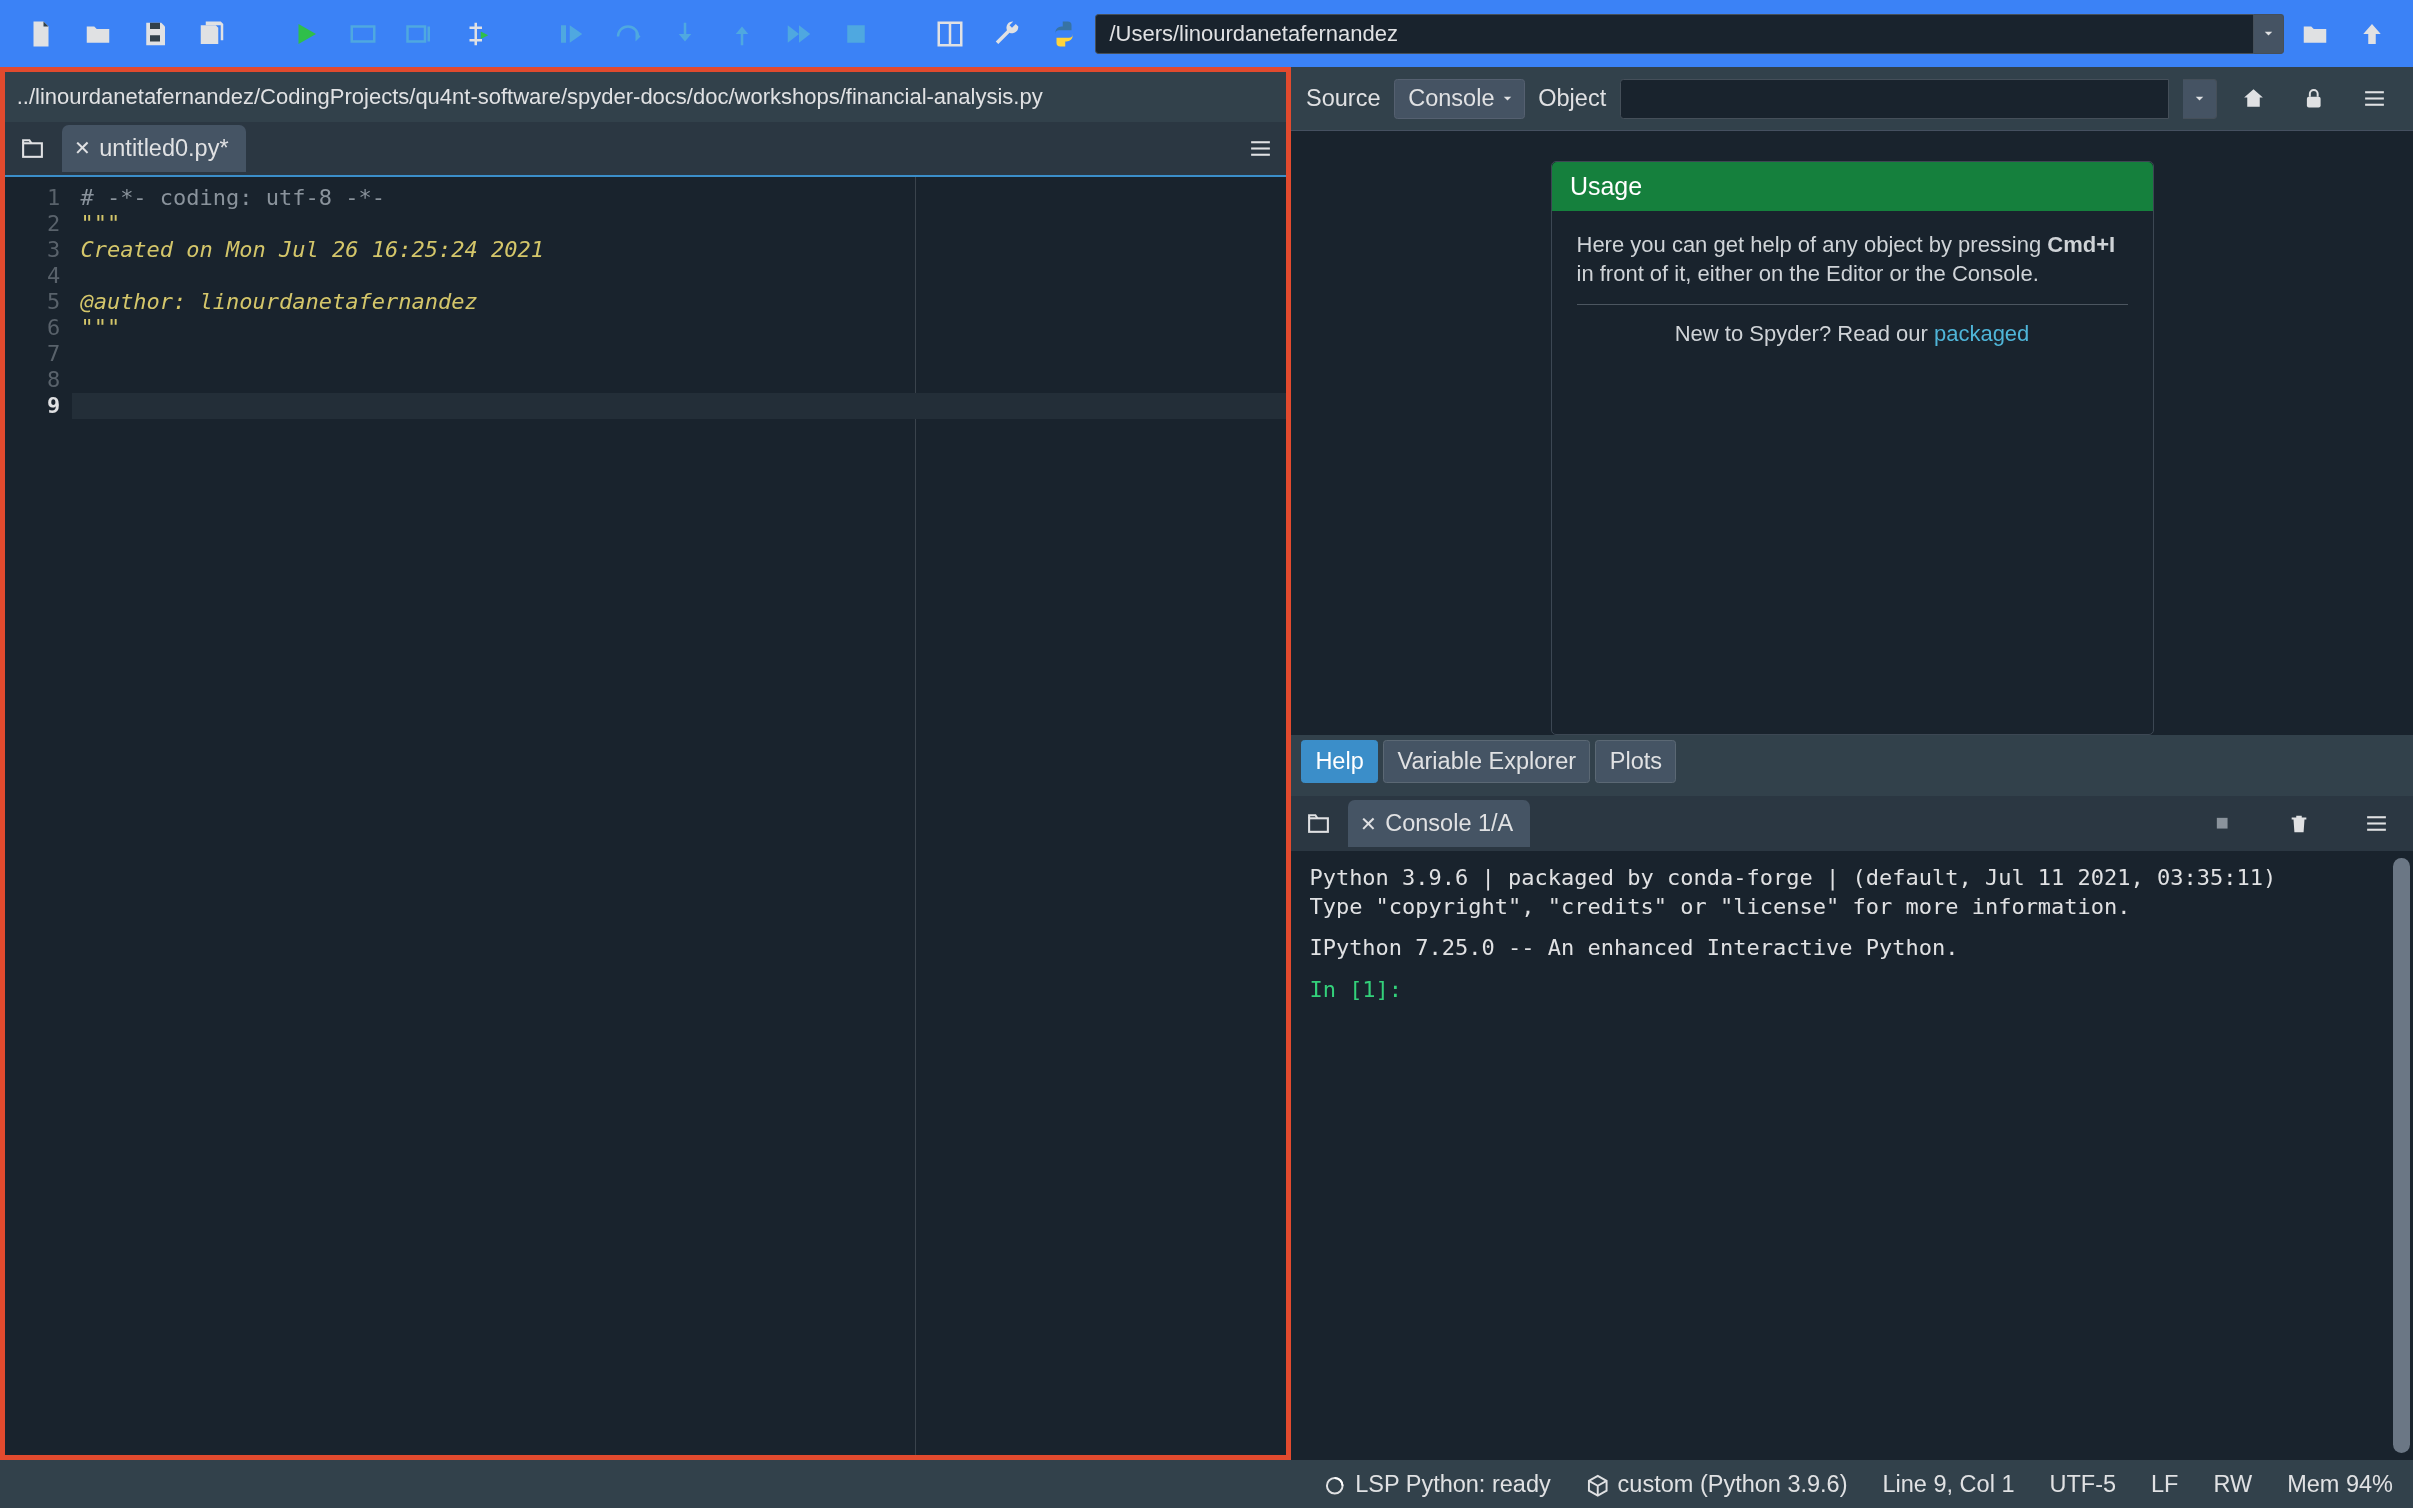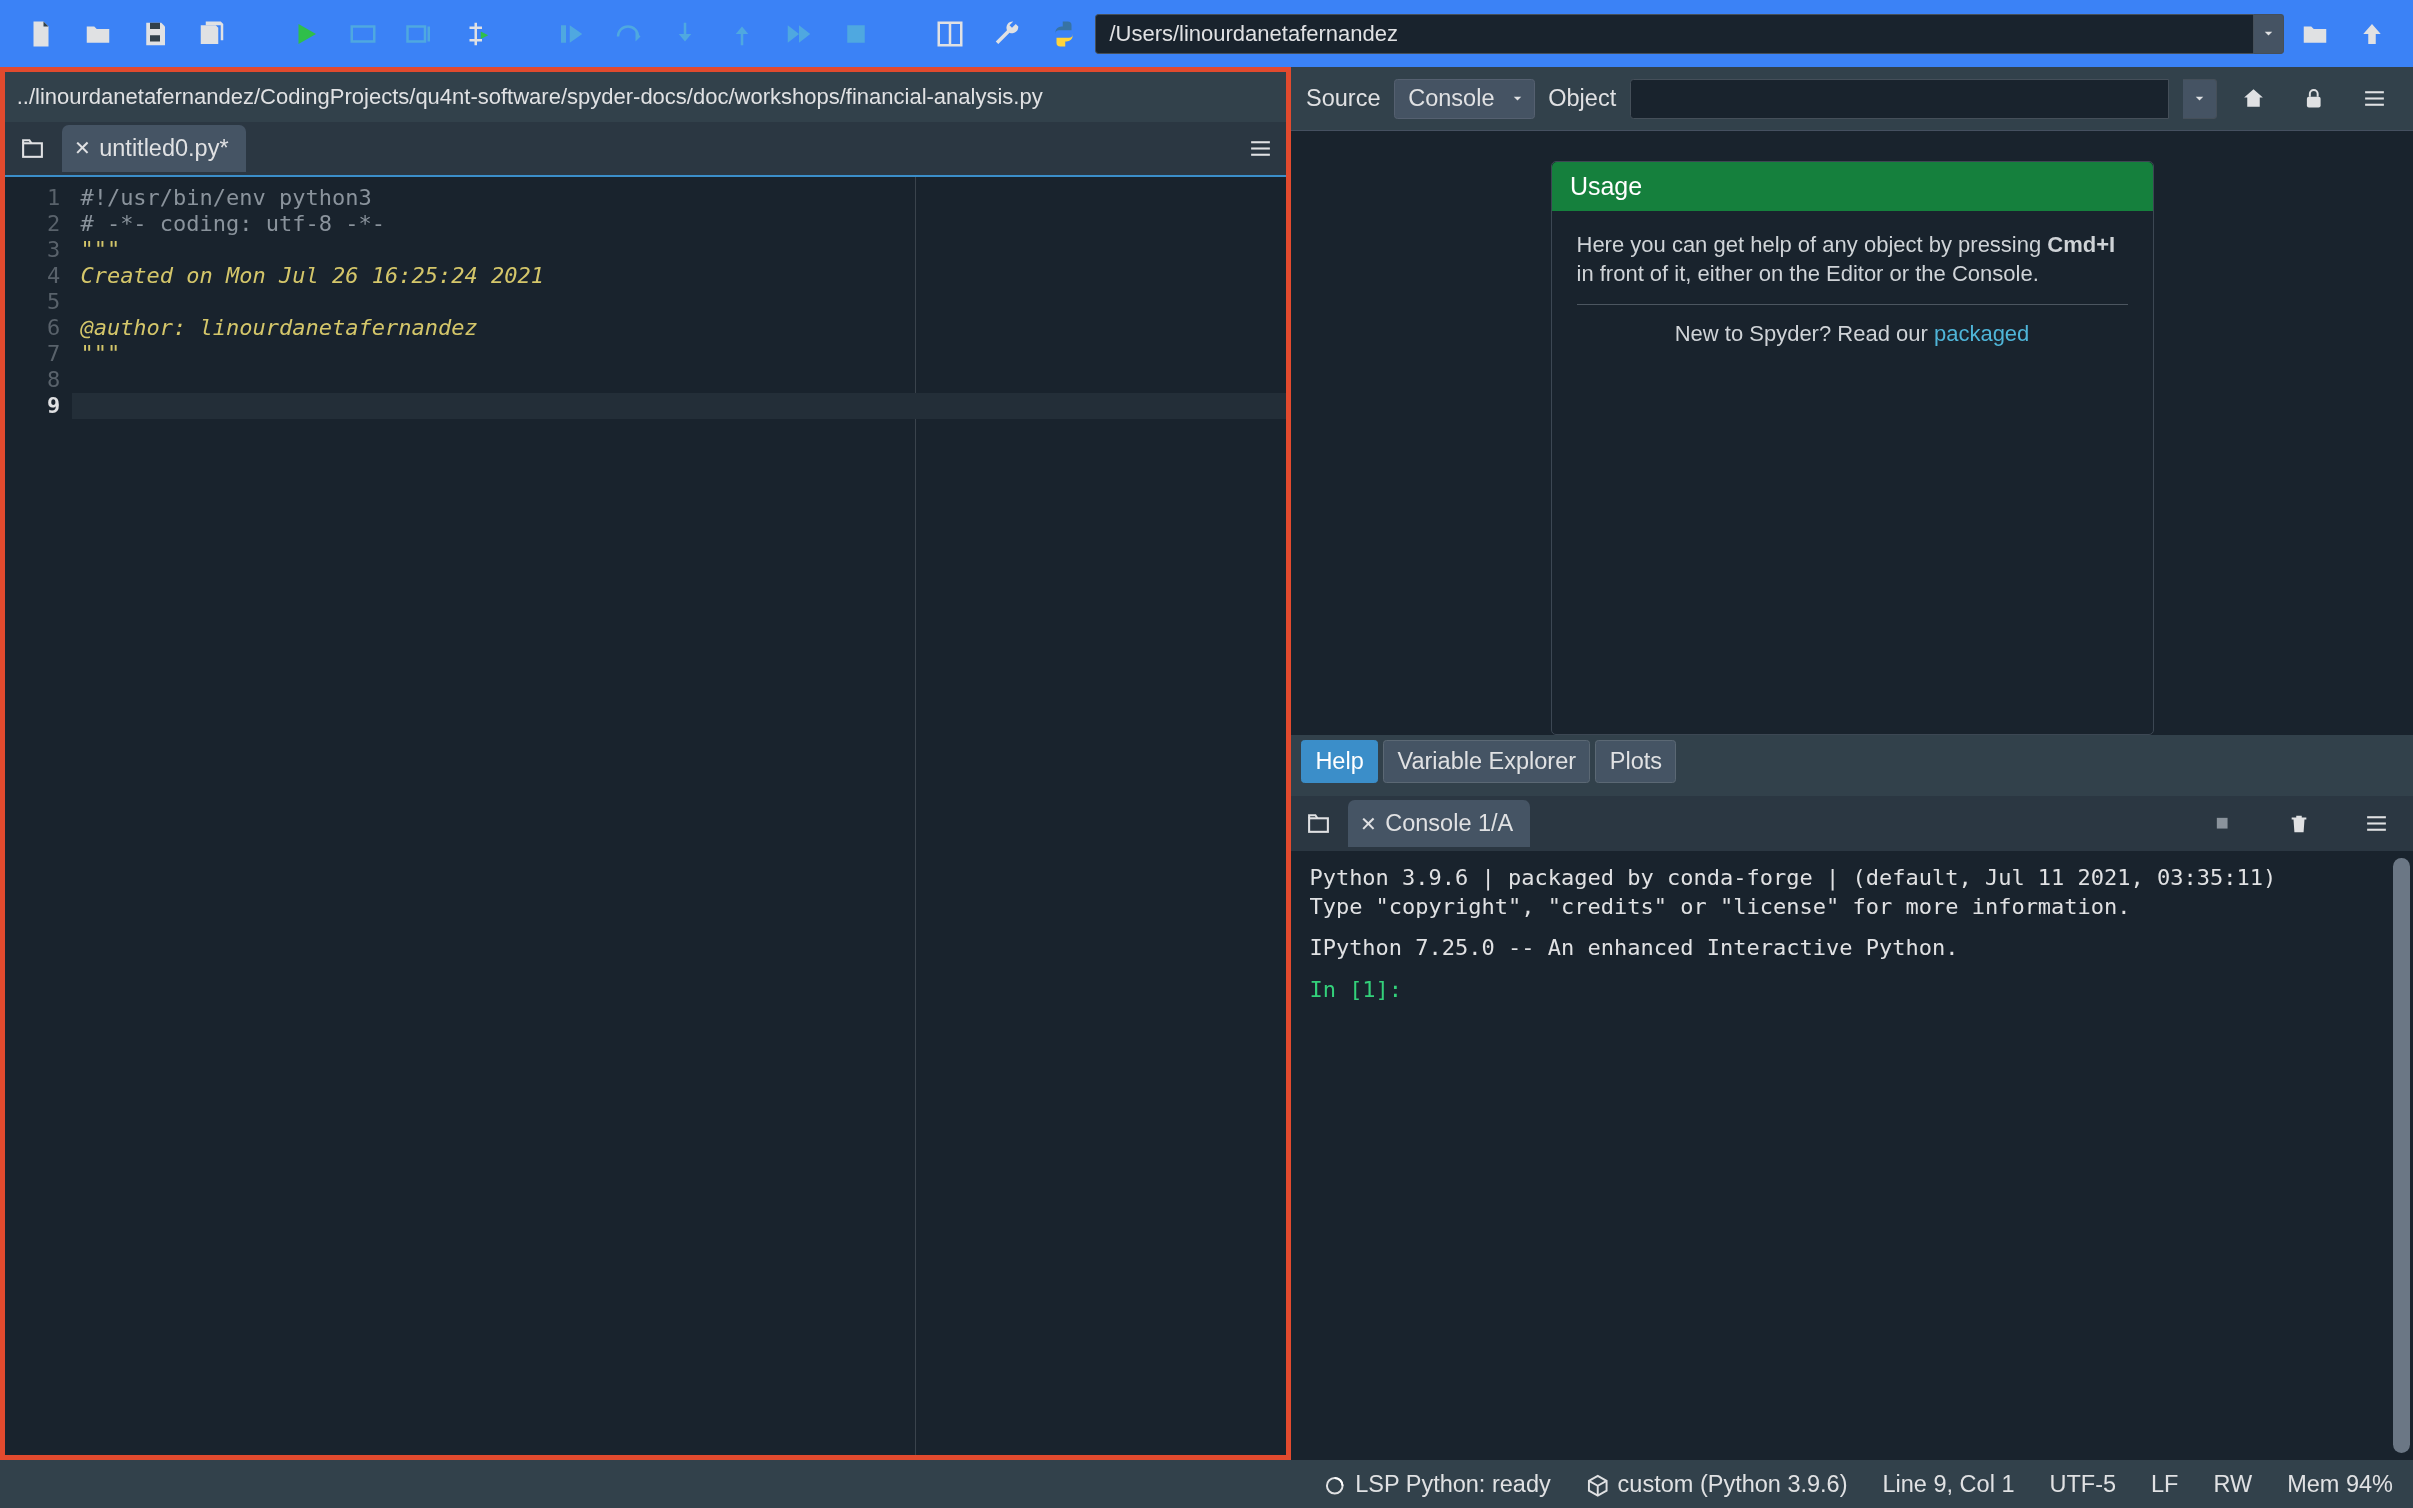--- a/index.html
+++ b/index.html
@@ -85,21 +85,21 @@
 .c-com  { color:#8a939c; }
 
 
 .insp-top {
   display:flex; align-items:center; padding: 11.7px 15px; gap:13.4px; background:#32414b;
 }
 .insp-top label { color:#e0e1e3; font-size:23.5px; }
 .src-select {
   background:#455363; border:0.8px solid #556070; border-radius:3.4px;
   height:40px; display:flex; align-items:center; padding:0 8.4px 0 13.4px;
-  font-size:23.5px; gap:16px;
+  font-size:23.5px; gap:6px;
 }
 .obj-input {
   flex:1; height:40px; background:#19232d; border:0.8px solid #454f59;
   border-radius:3.4px 0 0 3.4px; padding:0 10px; color:#e0e1e3; font-size:22px;
 }
 .obj-dd { width:34px; height:40px; background:#455363; border:0.8px solid #454f59; border-left:none; border-radius:0 3.4px 3.4px 0; display:flex; align-items:center; justify-content:center;}
 .ico-btn { width:47px; height:40px; background:transparent; border:none; color:#e0e1e3; display:flex; align-items:center; justify-content:center;}
 
 .help-body {
   flex:1; background:#19232d; padding: 30px 34px 0; display:flex; justify-content:center;
@@ -311,21 +311,20 @@
         <div>5</div>
         <div>6</div>
         <div>7</div>
         <div>8</div>
         <div class="cur">9</div>
       </div>
       <div class="code">
         <div class="ruler"></div>
         <div class="curline" style="top:216px;"></div>
         <div style="position:relative; z-index:1;">
-          <div class="line c-com">#!/usr/bin/env python3</div>
           <div class="line c-com"># -*- coding: utf-8 -*-</div>
           <div class="line c-str">"""</div>
           <div class="line c-str">Created on Mon Jul 26 16:25:24 2021</div>
           <div class="line c-str"></div>
           <div class="line c-str">@author: linourdanetafernandez</div>
           <div class="line c-str">"""</div>
           <div class="line"></div>
           <div class="line"></div>
         </div>
       </div>

